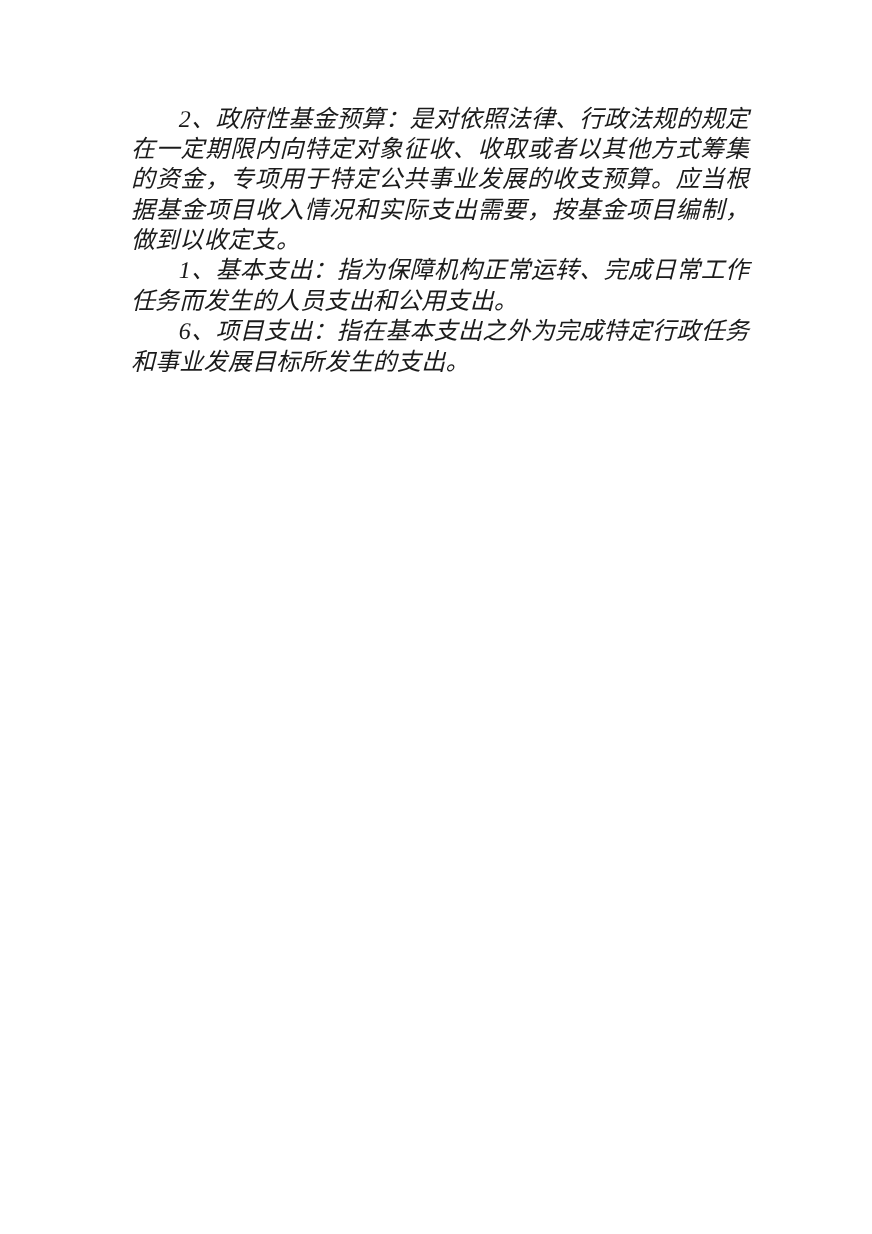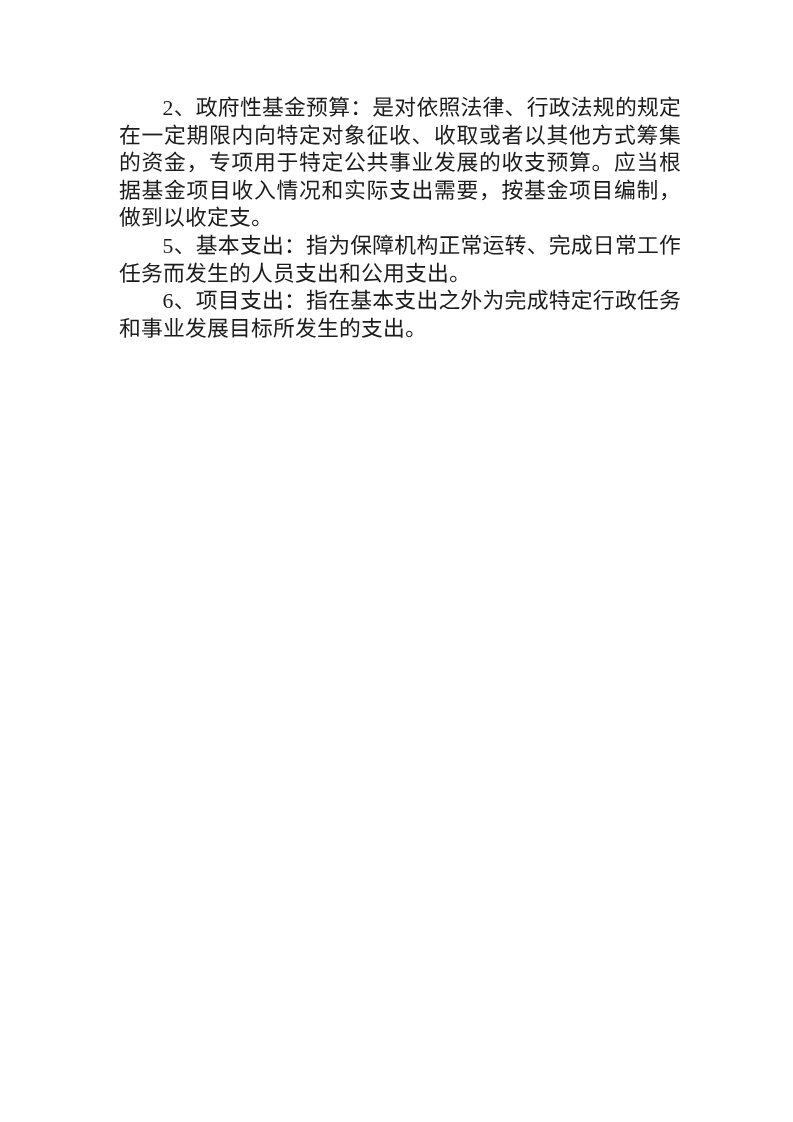--- a/index.html
+++ b/index.html
@@ -29,24 +29,25 @@
     line-height: 27.6px;
     color: var(--text-color);
     text-align: justify;
     letter-spacing: 0.2px;
   }
   .content p {
     margin: 0;
     padding: 0;
     text-indent: 2em;
     word-break: break-all;
+    font-style: italic;
   }
 </style>
 </head>
 <body>
 
 <div class="page">
   <div class="content">
     <p>2、政府性基金预算：是对依照法律、行政法规的规定在一定期限内向特定对象征收、收取或者以其他方式筹集的资金，专项用于特定公共事业发展的收支预算。应当根据基金项目收入情况和实际支出需要，按基金项目编制，做到以收定支。</p>
-    <p>5、基本支出：指为保障机构正常运转、完成日常工作任务而发生的人员支出和公用支出。</p>
+    <p>1、基本支出：指为保障机构正常运转、完成日常工作任务而发生的人员支出和公用支出。</p>
     <p>6、项目支出：指在基本支出之外为完成特定行政任务和事业发展目标所发生的支出。</p>
   </div>
 </div>
 
 </body></html>

